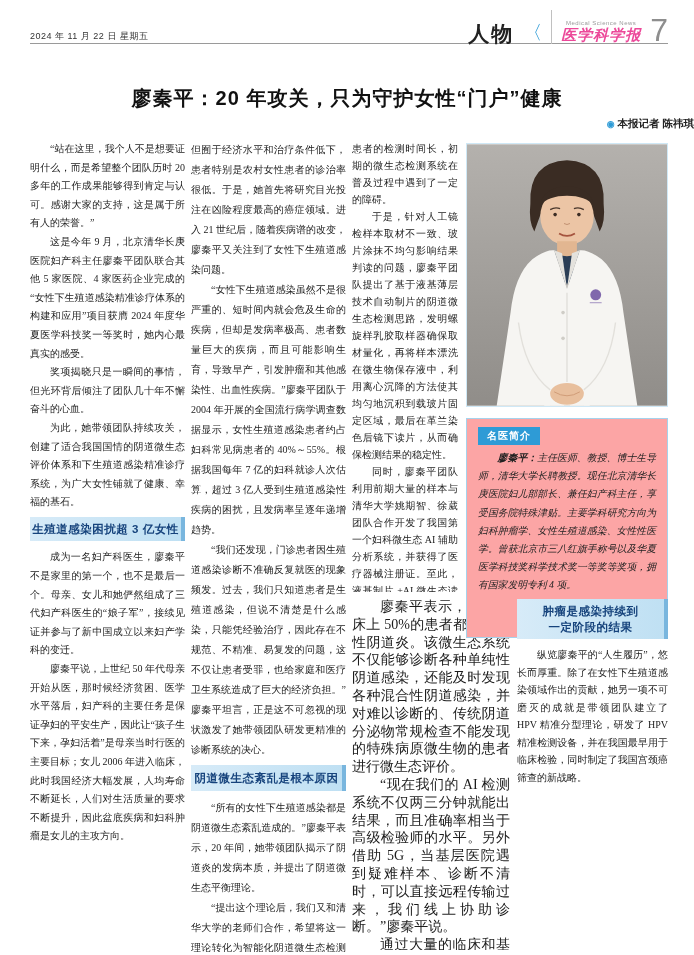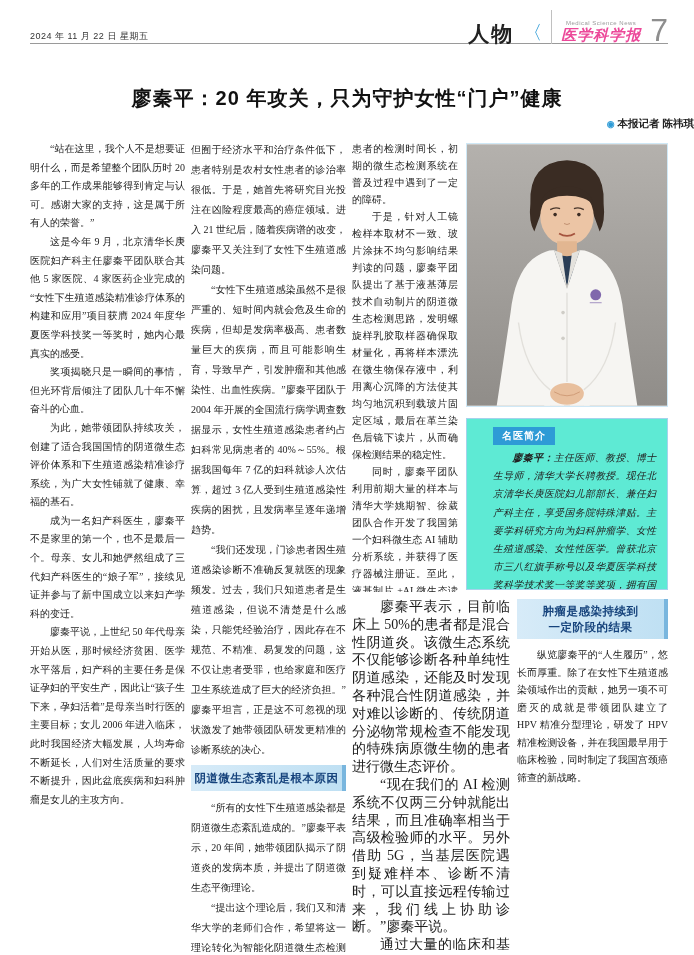--- a/index.html
+++ b/index.html
@@ -40,22 +40,22 @@
   .sec-header{margin:5px 0 7px 0;background:linear-gradient(to right,#d7ebf8,#bfe0f3);
               border-right:4px solid #79b6de;color:#16437c;font-weight:bold;
               font-family:"Liberation Sans",sans-serif;font-size:11.5px;text-align:center;
               padding:3px 0;text-indent:0;letter-spacing:.5px;}
   .sec-header.two-line{line-height:16px;padding:4px 16px;}
   
   .photo{position:absolute;left:466px;top:143px;width:202px;height:264px;
          border:1px solid #cfe8f6;box-sizing:border-box;}
   .photo svg{display:block;width:100%;height:100%;}
   
-  .bio-box{position:absolute;left:466px;top:418px;width:202px;height:172px;box-sizing:border-box;
-           border:1px solid #a5d2ec;background:#5eead4;padding:6px 11px 8px 26px;overflow:hidden;}
+  .bio-box{position:absolute;left:466px;top:418px;width:202px;height:220px;box-sizing:border-box;
+           border:1px solid #a5d2ec;background:#fca5a5;padding:6px 11px 8px 11px;overflow:hidden;}
   .bio-label{display:inline-block;background:#2e9bd6;color:#fff;font-family:"Liberation Sans",sans-serif;
              font-size:10px;font-weight:bold;padding:2px 9px;letter-spacing:1px;margin-bottom:4px;}
   .bio-text{margin:0;font-style:italic;font-size:9.8px;line-height:18.2px;color:#222;
             text-align:justify;text-indent:2em;}
   .bio-text b{font-style:italic;margin-top:16px;}
 </style>
 </head>
 <body>
 
 <div class="page">
@@ -78,20 +78,21 @@
     <span class="dot">◉</span><span>本报记者 陈祎琪</span>
   </div>
 
   <div class="col col1">
     <div>
         <p class="para">“站在这里，我个人不是想要证明什么，而是希望整个团队历时 20 多年的工作成果能够得到肯定与认可。感谢大家的支持，这是属于所有人的荣誉。”</p>
         <p class="para">这是今年 9 月，北京清华长庚医院妇产科主任廖秦平团队联合其他 5 家医院、4 家医药企业完成的“女性下生殖道感染精准诊疗体系的构建和应用”项目获膺 2024 年度华夏医学科技奖一等奖时，她内心最真实的感受。</p>
         <p class="para">奖项揭晓只是一瞬间的事情，但光环背后倾注了团队几十年不懈奋斗的心血。</p>
         <p class="para">为此，她带领团队持续攻关，创建了适合我国国情的阴道微生态评价体系和下生殖道感染精准诊疗系统，为广大女性铺就了健康、幸福的基石。</p>
       </div>
+    <div class="sec-header">生殖道感染困扰超 3 亿女性</div>
     <div>
         <p class="para">成为一名妇产科医生，廖秦平不是家里的第一个，也不是最后一个。母亲、女儿和她俨然组成了三代妇产科医生的“娘子军”，接续见证并参与了新中国成立以来妇产学科的变迁。</p>
         <p class="para">廖秦平说，上世纪 50 年代母亲开始从医，那时候经济贫困、医学水平落后，妇产科的主要任务是保证孕妇的平安生产，因此让“孩子生下来，孕妇活着”是母亲当时行医的主要目标；女儿 2006 年进入临床，此时我国经济大幅发展，人均寿命不断延长，人们对生活质量的要求不断提升，因此盆底疾病和妇科肿瘤是女儿的主攻方向。</p>
       </div>
   </div>
 
   <div class="col col2">
     <div>
         <p class="para cont">但囿于经济水平和治疗条件低下，患者特别是农村女性患者的诊治率很低。于是，她首先将研究目光投注在凶险程度最高的癌症领域。进入 21 世纪后，随着疾病谱的改变，廖秦平又关注到了女性下生殖道感染问题。</p>
         <p class="para">“女性下生殖道感染虽然不是很严重的、短时间内就会危及生命的疾病，但却是发病率极高、患者数量巨大的疾病，而且可能影响生育，导致早产，引发肿瘤和其他感染性、出血性疾病。”廖秦平团队于 2004 年开展的全国流行病学调查数据显示，女性生殖道感染患者约占妇科常见病患者的 40%～55%。根据我国每年 7 亿的妇科就诊人次估算，超过 3 亿人受到生殖道感染性疾病的困扰，且发病率呈逐年递增趋势。</p>

